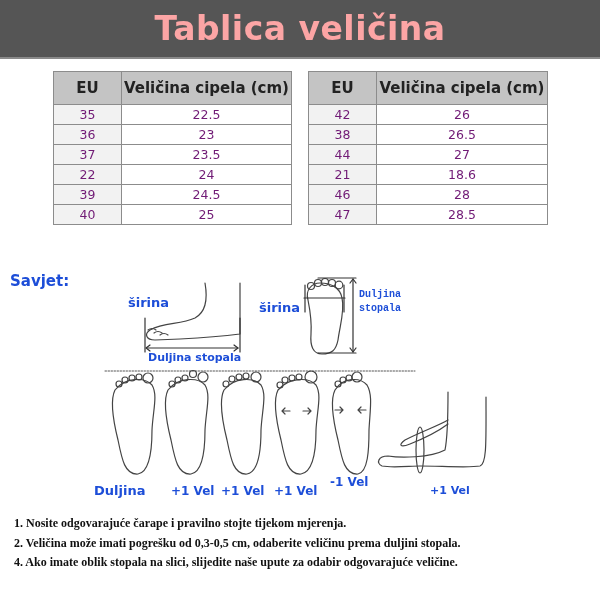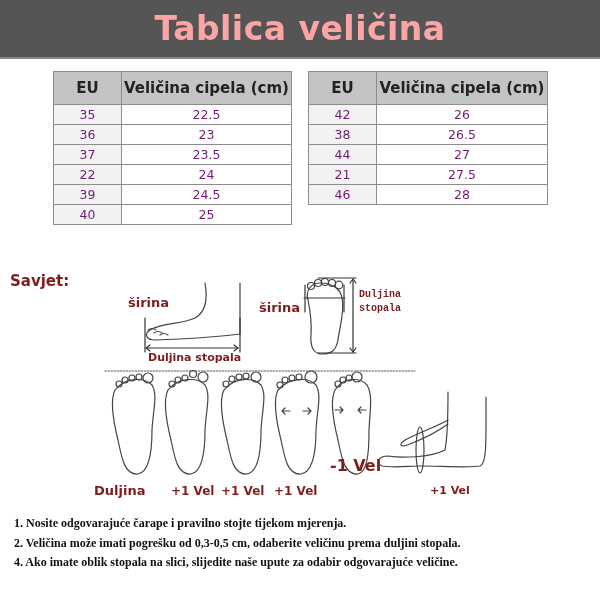--- a/index.html
+++ b/index.html
@@ -8,21 +8,21 @@
   .header { position:absolute; left:0; top:0; width:600px; height:57px; background:#555555;
             border-bottom:2px solid #8a8a8a; display:flex; align-items:center; justify-content:center; }
   .header h1 { margin:16px; font-size:33px; font-weight:bold; color:#fca5a5; letter-spacing:0.5px; }
   table.size { position:absolute; border-collapse:collapse; font-size:13px; }
   table.size th { background:#c4c4c4; height:32px; font-weight:bold; font-size:15px; color:#222;
                   border:1px solid #8c8c8c; padding:0; }
   table.size td { height:19px; border:1px solid #8c8c8c; text-align:center; padding:0; color:#701a75; font-size:12.5px; }
   table.size td.eu { background:#f2f2f2; }
   #t1 { left:53px; top:71px; width:239px; }
   #t2 { left:308px; top:71px; width:240px; }
-  .lbl { position:absolute; font-weight:bold; color:#7f1d1d; white-space:nowrap; }
+  .lbl { position:absolute; font-weight:bold; color:#1d4ed8; white-space:nowrap; }
   svg.ill { position:absolute; left:0; top:0; }
   .notes { position:absolute; left:10px; top:512px; width:585px; font-size:12px; line-height:15.5px; font-weight:bold; color:#111; }
   .notes p { margin:4px;font-family:Liberation Serif, serif; }
 </style>
 </head>
 <body>
 
 <div class="header">
   <h1>Tablica veličina</h1>
 </div>
@@ -77,25 +77,29 @@
     <tr>
         <td class="eu">38</td>
         <td>26.5</td>
       </tr>
     <tr>
         <td class="eu">44</td>
         <td>27</td>
       </tr>
     <tr>
         <td class="eu">21</td>
-        <td>27.5</td>
+        <td>18.6</td>
       </tr>
     <tr>
         <td class="eu">46</td>
         <td>28</td>
+      </tr>
+    <tr>
+        <td class="eu">47</td>
+        <td>28.5</td>
       </tr>
   </tbody>
 </table>
 
 <svg class="ill" width="600" height="600" fill="none" stroke="#444" stroke-width="1.2" stroke-linecap="round" stroke-linejoin="round">
 
   <g>
     <path d="M205,283 C208,300 206,312 195,318 C180,325 165,322 150,330 C144,334 146,340 155,340 L180,339 C200,338 225,336 240,334 L240,283"></path>
     <path d="M148,330 q4,-3 8,0 M154,333 q4,-3 8,0 M160,335 q4,-3 8,0"></path>
     <line x1="145" y1="318" x2="145" y2="352" stroke="#333"></line>
@@ -176,20 +180,20 @@
 <div class="lbl" style="left:259px;top:300px;font-size:13px;">širina</div>
 <div class="lbl" style="left:359px;top:288px;font-size:10px;line-height:14px;font-family:Liberation Mono, monospace;">
   <div>Duljina</div>
   <div>stopala</div>
 </div>
 
 <div class="lbl" style="left:94px;top:483px;font-size:13px;">Duljina</div>
 <div class="lbl" style="left:171px;top:484px;font-size:12px;">+1 Vel</div>
 <div class="lbl" style="left:221px;top:484px;font-size:12px;">+1 Vel</div>
 <div class="lbl" style="left:274px;top:484px;font-size:12px;">+1 Vel</div>
-<div class="lbl" style="left:330px;top:456px;font-size:16px;">-1 Vel</div>
+<div class="lbl" style="left:330px;top:475px;font-size:12px;">-1 Vel</div>
 <div class="lbl" style="left:430px;top:484px;font-size:11px;">+1 Vel</div>
 
 <div class="notes">
   <p>1. Nosite odgovarajuće čarape i pravilno stojte tijekom mjerenja.</p>
   <p>2. Veličina može imati pogrešku od 0,3-0,5 cm, odaberite veličinu prema duljini stopala.</p>
   <p>4. Ako imate oblik stopala na slici, slijedite naše upute za odabir odgovarajuće veličine.</p>
 </div>
 
 </body></html>

